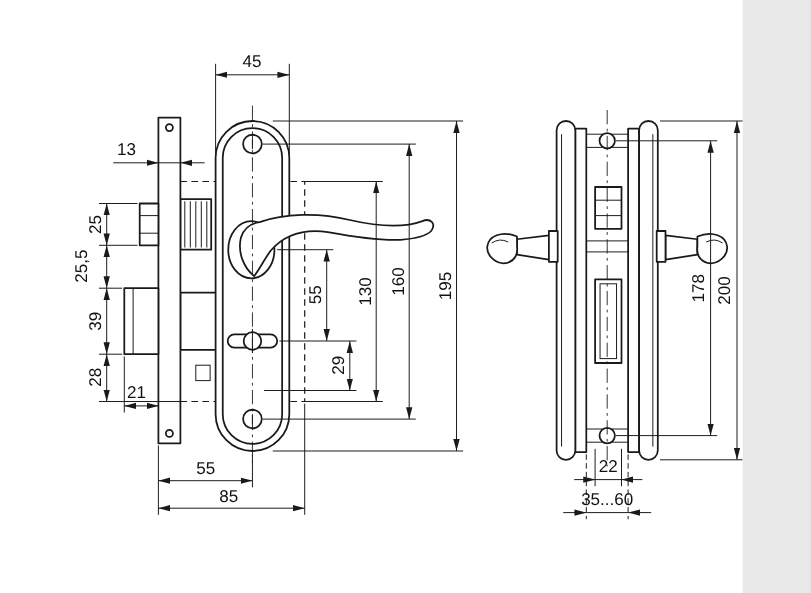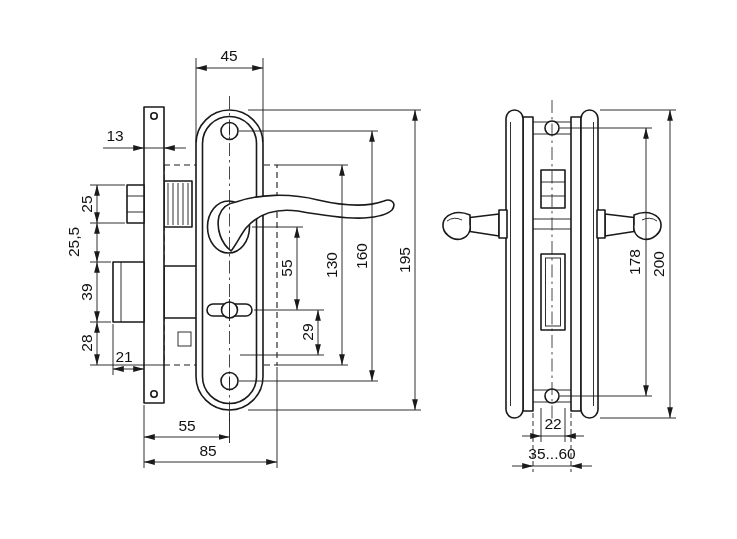--- a/index.html
+++ b/index.html
@@ -1,16 +1,16 @@
 <!DOCTYPE html>
 <html><head>
 <meta charset="utf-8">
 <style>
   html,body { margin:0; padding:0; background:#e8e8e8; }
-  .canvas { position:relative; width:737px; height:539px; background:#ffffff; overflow:hidden;
+  .canvas { position:relative; width:675px; height:539px; background:#ffffff; overflow:hidden;
             font-family:"Liberation Sans","DejaVu Sans",sans-serif; }
   svg { display:block; }
   .obj  { fill:none; stroke:#1a1a1a; stroke-width:1.6; stroke-linecap:round; stroke-linejoin:round; }
   .objf { fill:#ffffff; stroke:#1a1a1a; stroke-width:1.6; stroke-linejoin:round; }
   .thin { fill:none; stroke:#1a1a1a; stroke-width:0.9; }
   .hid  { fill:none; stroke:#1a1a1a; stroke-width:1.1; stroke-dasharray:6 4; }
   .cl   { fill:none; stroke:#1a1a1a; stroke-width:0.8; stroke-dasharray:13 4 2.5 4; }
   .ext  { fill:none; stroke:#1a1a1a; stroke-width:0.9; }
   .extd { fill:none; stroke:#1a1a1a; stroke-width:0.9; stroke-dasharray:5 3; }
   .dim  { fill:none; stroke:#1a1a1a; stroke-width:0.9; marker-start:url(#arrowM); marker-end:url(#arrowM); }

